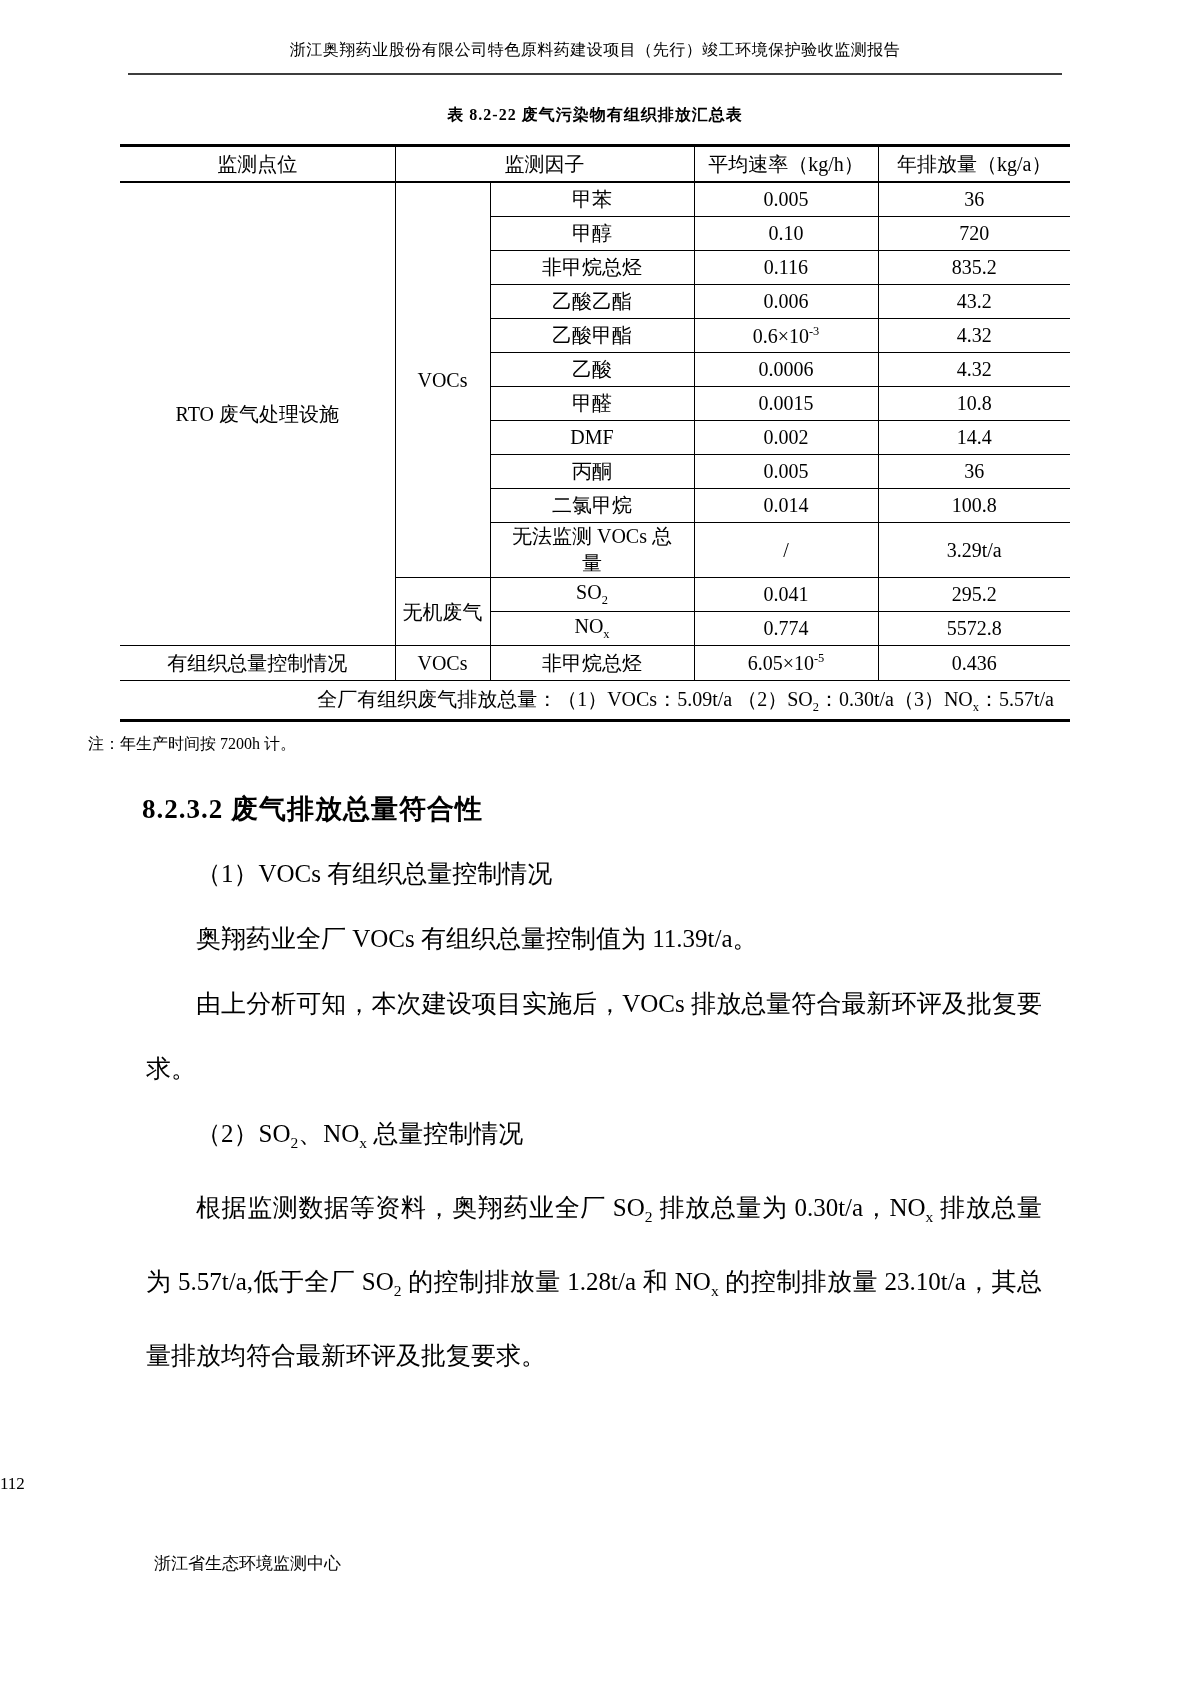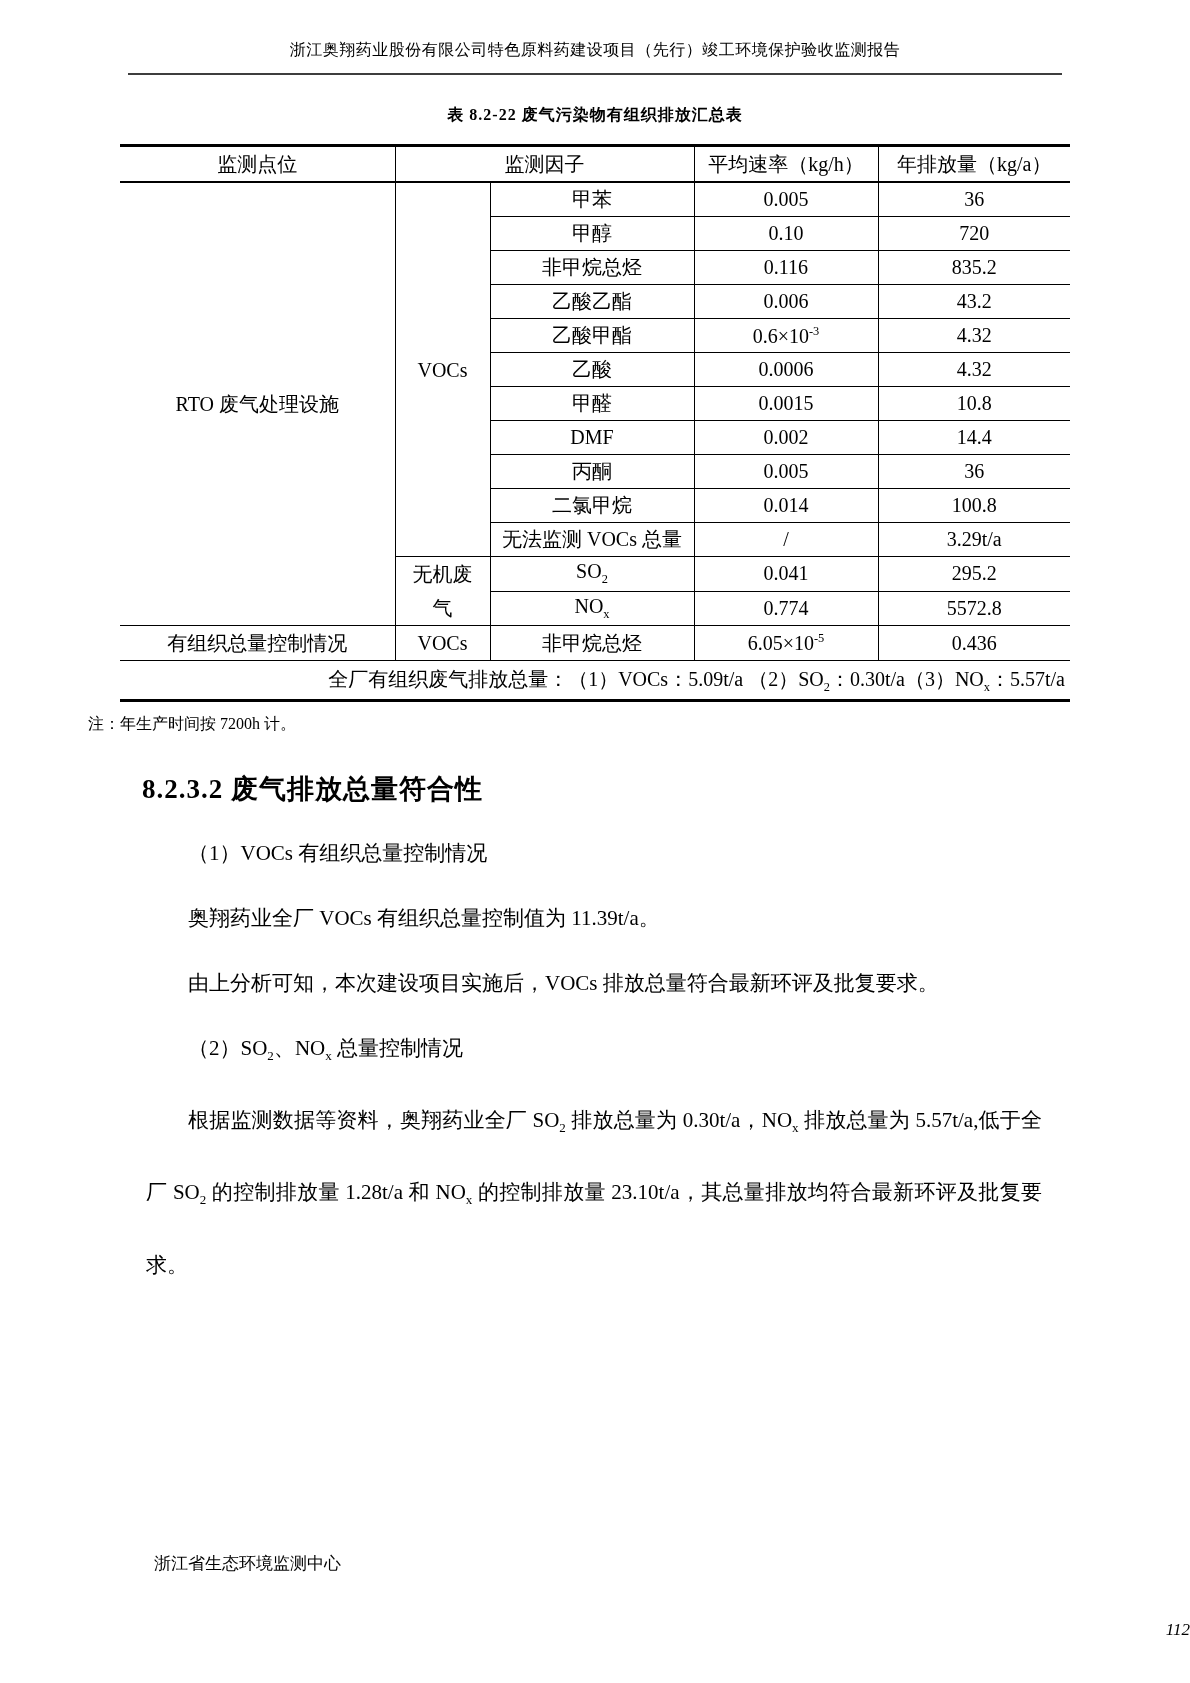--- a/index.html
+++ b/index.html
@@ -28,48 +28,48 @@
     border-collapse:collapse;
     border-top:3px solid #000; border-bottom:3px solid #000;
     font-size:20px;
   }
   table.emissions th {
     font-weight:normal; height:34px; text-align:center; vertical-align:middle;
     border-bottom:2px solid #000; padding:0 4px;
   }
   table.emissions td {
     height:33px; text-align:center; vertical-align:middle;
-    border-bottom:1.5px solid #000; padding:0 5px;
+    border-bottom:1.5px solid #000; padding:0 16px;
   }
   table.emissions .v { border-left:1.5px solid #000; }
-  table.emissions .cat-cell { padding:0 16px; line-height:1.7; }
+  table.emissions .cat-cell { padding:0 6px; line-height:1.7; }
   table.emissions .summary-cell { height:38px; border-bottom:none;text-align:right; }
   sup, sub { font-size:0.62em; }
   
   .table-note {
     margin:12px 150px 0 88px; font-size:16px;
   }
   
   .section-heading {
     margin:36px 150px 0 142px;
     font-size:27px; font-weight:bold; letter-spacing:1px;
   }
   
   .body-text {
     margin:14px 148px 0 146px;
-    font-size:21px; line-height:65px; text-align:justify;
+    font-size:25px; line-height:65px; text-align:justify;
   }
   .body-text p { margin:0; text-indent:2em; }
   
   .footer-org {
     position:absolute; top:1552px; left:154px; font-size:17px;
   }
   .footer-page {
-    position:absolute; top:1620px; left:0; width:100%;
-    text-align:right; font-size:17px;font-style:italic;
+    position:absolute; top:1474px; left:0; width:100%;
+    text-align:left; font-size:17px;
   }
 </style>
 </head>
 <body>
 
 <div class="page-header">
   <span>浙江奥翔药业股份有限公司特色原料药建设项目（先行）竣工环境保护验收监测报告</span>
 </div>
 <div class="header-rule"></div>
 

